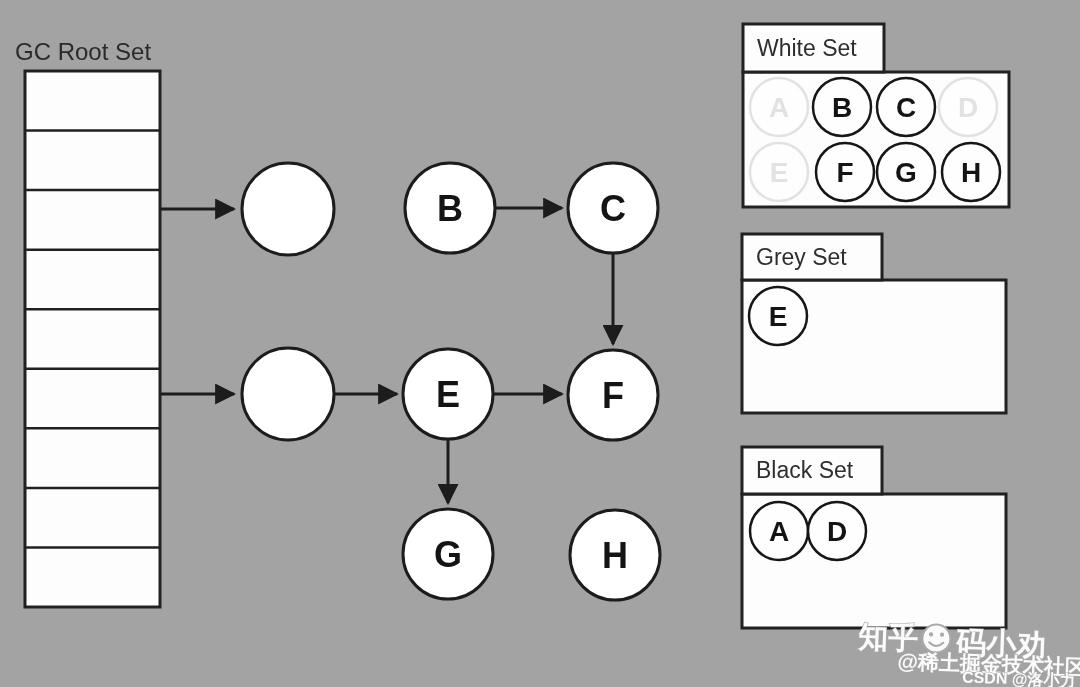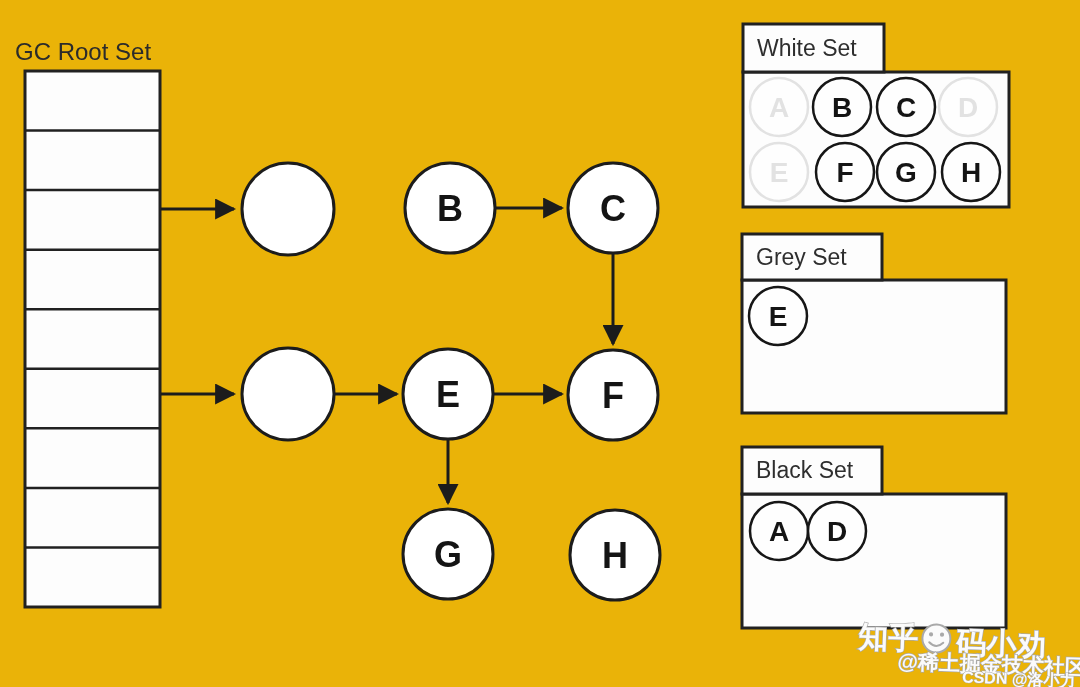--- a/index.html
+++ b/index.html
@@ -1,16 +1,16 @@
 <!DOCTYPE html>
 <html><head>
 <meta charset="utf-8">
 <style>
   html, body { margin: 0; padding: 0; background: #ffffff; }
-  .stage { position: relative; width: 1080px; height: 687px; background: #eab308; overflow: hidden;
+  .stage { position: relative; width: 1080px; height: 687px; background: #a3a3a3; overflow: hidden;
            font-family: "Liberation Sans", "DejaVu Sans", sans-serif; }
   svg { display: block; }
 
   
   .box      { fill: #fdfdfd; stroke: #212121; stroke-width: 3; }
   .rowline  { stroke: #212121; stroke-width: 2.5; }
   .edge     { stroke: #1c1c1c; stroke-width: 3; marker-end: url(#arrowhead); }
 
   
   .node         { stroke: #1c1c1c; stroke-width: 3; fill: #ffffff; }

